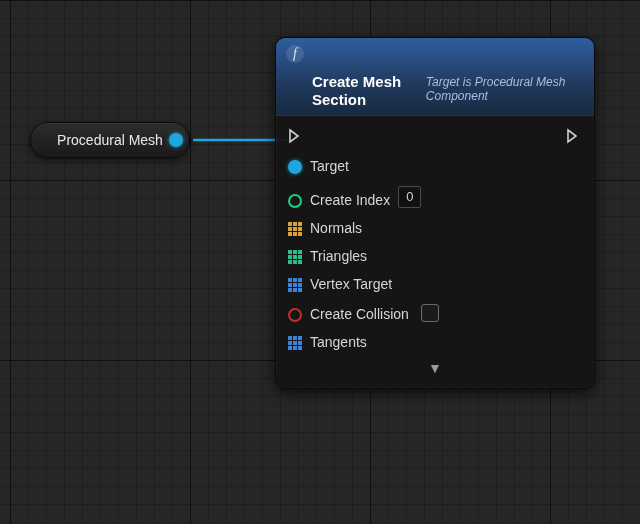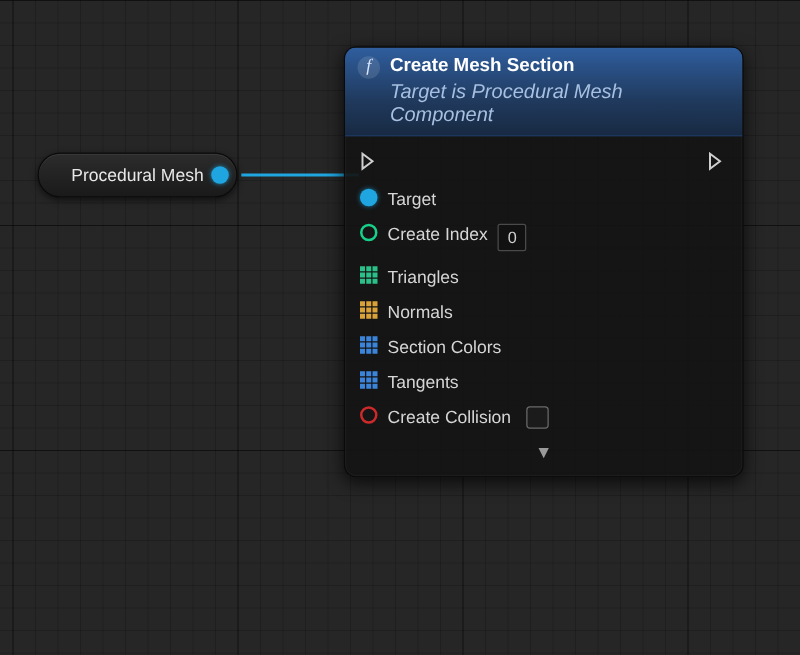--- a/index.html
+++ b/index.html
@@ -82,35 +82,35 @@
     border-radius: 50%;
     background: rgba(255,255,255,0.12);
     display: flex; align-items: center; justify-content: center;
     font-style: italic;
     font-family: Georgia, serif;
     font-size: 14px;
     color: #d8e6ff;
     margin-top: 1px;
     flex-shrink: 0;
   }
-  .fn-titles { display: flex; flex-direction: column; line-height: 1.2; }
+  .fn-titles { display: flex; flex-direction: row; line-height: 1.2; margin-top: 29px; }
   .fn-title { color: #ffffff; font-weight: 600; font-size: 15px; }
-  .fn-sub { color: #a7bfe0; font-style: italic; font-size: 16px; margin-top: 2px; }
+  .fn-sub { color: #a7bfe0; font-style: italic; font-size: 12px; margin-top: 2px; }
 
   .fn-body {
     padding: 8px 10px 6px 10px;
   }
   .exec-row {
     display: flex; justify-content: space-between; align-items: center;
     padding: 4px 2px 8px 2px;
   }
   .exec-pin svg { display: block; }
 
   .pin-row {
-    display: flex; align-items: flex-start;
+    display: flex; align-items: flex-end;
     gap: 8px;
     padding: 6px 2px;
     min-height: 26px;
   }
   .pin-label { color: #d6d6d6; font-size: 14px; }
 
   
   .pin-circle {
     width: 14px; height: 14px;
     border-radius: 50%;
@@ -208,81 +208,81 @@
     </div>
 
     <div class="pin-row">
       <span class="pin-ring ring-teal"></span>
       <span class="pin-label">Create Index</span>
       <span class="num-box">0</span>
     </div>
 
 
     <div class="pin-row">
+      <span class="pin-grid pg-gold">
+          <span></span>
+          <span></span>
+          <span></span>
+          <span></span>
+          <span></span>
+          <span></span>
+          <span></span>
+          <span></span>
+          <span></span>
+        </span>
+      <span class="pin-label">Normals</span>
+    </div>
+
+    <div class="pin-row">
       <span class="pin-grid pg-teal">
           <span></span>
           <span></span>
           <span></span>
           <span></span>
           <span></span>
           <span></span>
           <span></span>
           <span></span>
           <span></span>
         </span>
       <span class="pin-label">Triangles</span>
     </div>
 
-    <div class="pin-row">
-      <span class="pin-grid pg-gold">
-          <span></span>
-          <span></span>
-          <span></span>
-          <span></span>
-          <span></span>
-          <span></span>
-          <span></span>
-          <span></span>
-          <span></span>
-        </span>
-      <span class="pin-label">Normals</span>
-    </div>
-
 
     <div class="pin-row">
       <span class="pin-grid pg-blue">
           <span></span>
           <span></span>
           <span></span>
           <span></span>
           <span></span>
           <span></span>
           <span></span>
           <span></span>
           <span></span>
         </span>
-      <span class="pin-label">Section Colors</span>
-    </div>
-
-    <div class="pin-row">
-      <span class="pin-grid pg-blue">
-          <span></span>
-          <span></span>
-          <span></span>
-          <span></span>
-          <span></span>
-          <span></span>
-          <span></span>
-          <span></span>
-          <span></span>
-        </span>
-      <span class="pin-label">Tangents</span>
+      <span class="pin-label">Vertex Target</span>
     </div>
 
     <div class="pin-row">
       <span class="pin-ring ring-red"></span>
       <span class="pin-label">Create Collision</span>
       <span class="checkbox"></span>
     </div>
 
+    <div class="pin-row">
+      <span class="pin-grid pg-blue">
+          <span></span>
+          <span></span>
+          <span></span>
+          <span></span>
+          <span></span>
+          <span></span>
+          <span></span>
+          <span></span>
+          <span></span>
+        </span>
+      <span class="pin-label">Tangents</span>
+    </div>
+
     <div class="expand-arrow"><span>▼</span></div>
   </div>
 </div>
 
 </body></html>

